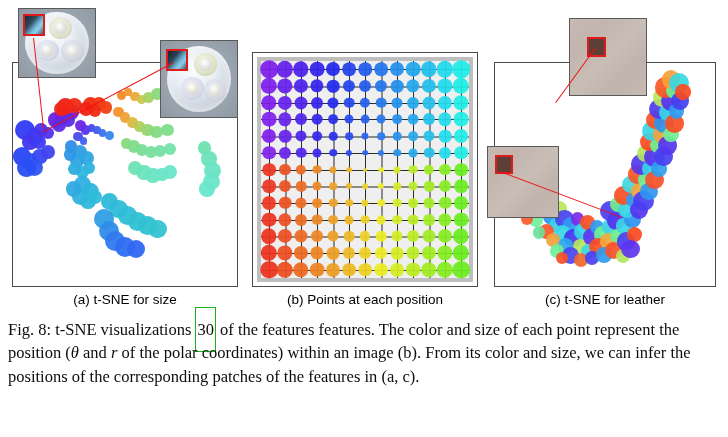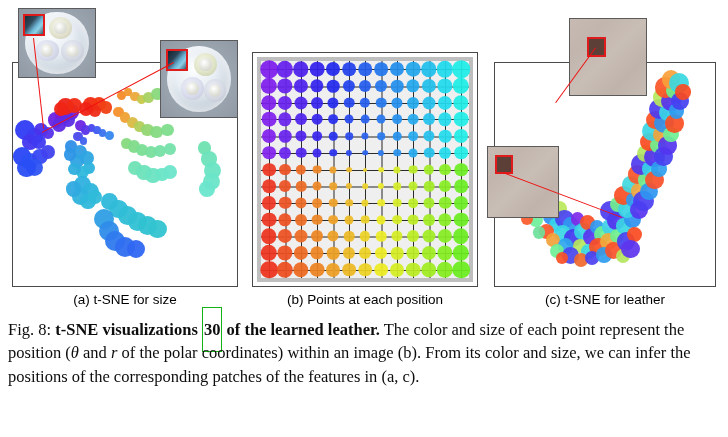--- a/index.html
+++ b/index.html
@@ -53,22 +53,22 @@
   
   .leather{position:absolute;inset:0;background:
      linear-gradient(135deg,#c6bab2 0%,#c1b5ad 25%,#c9beb6 50%,#bfb3ab 75%,#c7bcb4 100%);}
 
   
   #caption{
     position:absolute;left:8px;top:318px;width:712px;
     font-family:"Liberation Serif",serif;font-size:16.5px;line-height:1.42;
     color:#0d0d0d;text-align:left;
   }
-  #caption b{font-weight:bold;}
-  .cite{border:1.4px solid #15b215;padding:12px 1px;font-weight:bold;}
+  #caption b{font-weight:normal;}
+  .cite{border:1.4px solid #15b215;padding:12px 1px;font-weight:normal;}
   .mathi{font-style:italic;font-family:"Liberation Serif",serif;}
 </style>
 </head>
 <body>
 
 <div id="fig">
 
   <div class="panel" id="panel-a">
     <div id="scatter-a" style="position:absolute;inset:0;">
         <div class="dot" style="width: 20.15px; height: 20.15px; left: 2.245px; top: 56.825px; background: rgb(47, 60, 244); opacity: 0.95;"></div>
@@ -505,17 +505,17 @@
   <div class="leader" id="lead-c2" style="left: 503px; top: 172px; width: 127.224px; transform: rotate(0.361531rad);"></div>
 
   <div class="panel-caption" id="cap-a">(a) t-SNE for size</div>
   <div class="panel-caption" id="cap-b">(b) Points at each position</div>
   <div class="panel-caption" id="cap-c">(c) t-SNE for leather</div>
 
   <div id="caption">
     <span>Fig. 8:</span>
     <b>t-SNE visualizations</b>
     <span class="cite">30</span>
-    <b>of the learned leather.</b>
+    <b>of the features features.</b>
     <span>The color and size of each point represent the position (</span><span class="mathi">θ</span><span> and </span><span class="mathi">r</span><span> of the polar coordinates) within an image (b). From its color and size, we can infer the positions of the corresponding patches of the features in (a, c).</span>
   </div>
 
 </div>
 
 </body></html>

